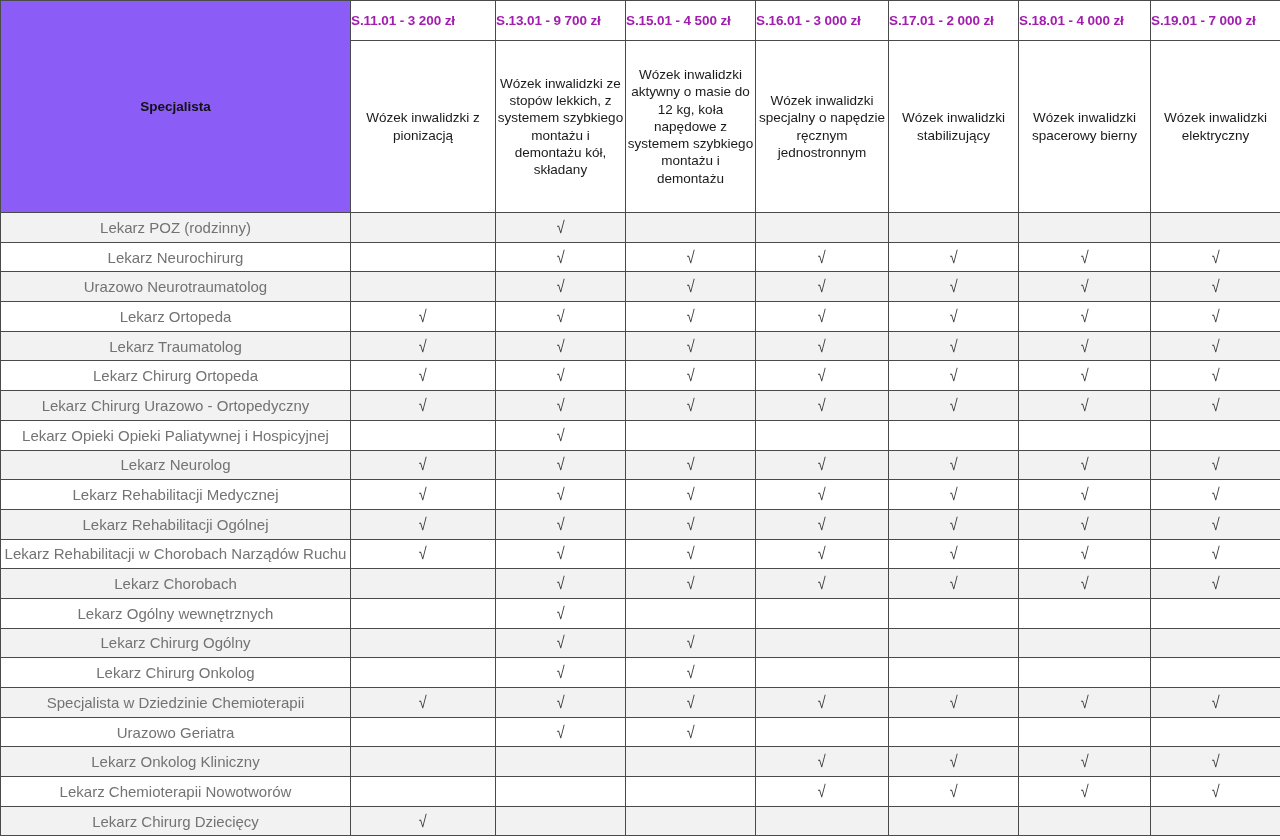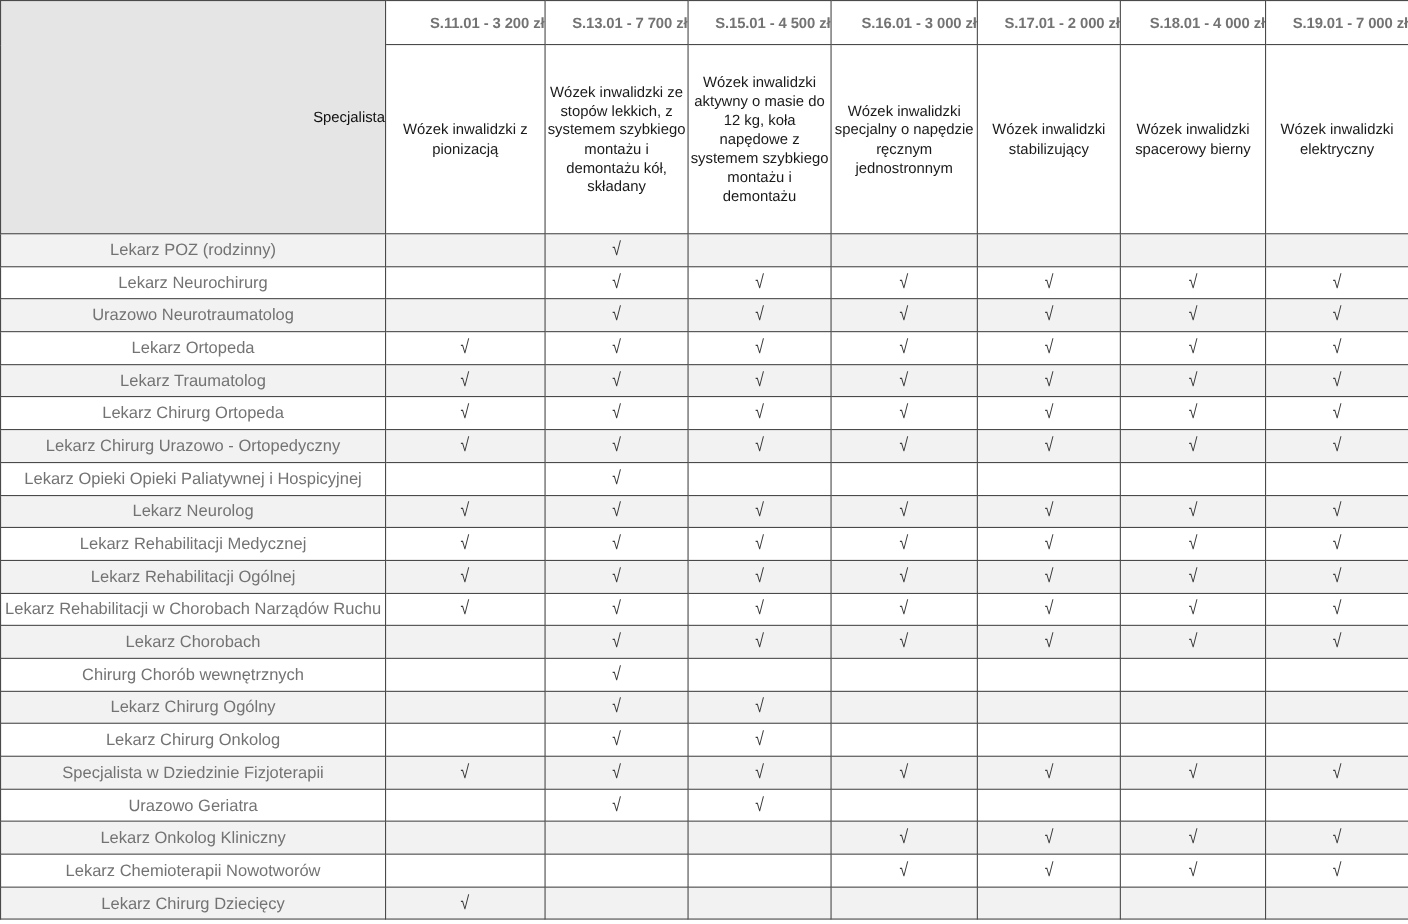--- a/index.html
+++ b/index.html
@@ -29,45 +29,45 @@
 
   #grid th, #grid td {
     border: 1px solid #4a4a4a;
     padding: 0;
     vertical-align: middle;
   }
 
   
   .hdr-code {
     height: 40px;
-    text-align: right;
+    text-align: left;
     font-size: 13.5px;
     font-weight: bold;
-    color: #737373;
+    color: #a21caf;
     letter-spacing: -0.1px;
     background: #ffffff;
     white-space: nowrap;
     padding: 0 2px;
   }
   .hdr-desc {
     height: 172px;
     text-align: center;
     font-size: 13.5px;
     font-weight: normal;
     color: #1a1a1a;
     line-height: 1.28;
     background: #ffffff;
     padding: 4px 6px;
   }
   .hdr-spec {
-    text-align: right;
+    text-align: center;
     font-size: 13.5px;
-    font-weight: normal;
+    font-weight: bold;
     color: #111;
-    background: #e5e5e5;
+    background: #8b5cf6;
     vertical-align: middle;
   }
 
   
   .row-even td { background: #f2f2f2; }
   .row-odd  td { background: #ffffff; }
 
   .spec-cell {
     height: 29.7px;
     font-size: 15px;
@@ -103,21 +103,21 @@
       <col class="c-3">
     <col class="c-4">
       <col class="c-5">
       <col class="c-6">
       <col class="c-7">
   </colgroup>
   <thead>
     <tr>
       <th class="hdr-spec" rowspan="2">Specjalista</th>
       <th class="hdr-code">S.11.01 - 3 200 zł</th>
-      <th class="hdr-code">S.13.01  - 7 700 zł</th>
+      <th class="hdr-code">S.13.01  - 9 700 zł</th>
       <th class="hdr-code">S.15.01 - 4 500 zł</th>
       <th class="hdr-code">S.16.01 - 3 000 zł</th>
       <th class="hdr-code">S.17.01 - 2 000 zł</th>
       <th class="hdr-code">S.18.01 - 4 000 zł</th>
       <th class="hdr-code">S.19.01 - 7 000 zł</th>
     </tr>
     <tr>
       <th class="hdr-desc">Wózek inwalidzki z pionizacją</th>
       <th class="hdr-desc">Wózek inwalidzki ze stopów lekkich, z systemem szybkiego montażu i demontażu kół, składany</th>
       <th class="hdr-desc">Wózek inwalidzki aktywny o masie do 12 kg, koła napędowe z systemem szybkiego montażu i demontażu</th>
@@ -252,21 +252,21 @@
         <td class="spec-cell">Lekarz Chorobach</td>
         <td class="mark-cell empty"></td>
         <td class="mark-cell"><span class="tick">√</span></td>
         <td class="mark-cell"><span class="tick">√</span></td>
         <td class="mark-cell"><span class="tick">√</span></td>
         <td class="mark-cell"><span class="tick">√</span></td>
         <td class="mark-cell"><span class="tick">√</span></td>
         <td class="mark-cell"><span class="tick">√</span></td>
       </tr>
       <tr class="row-odd">
-        <td class="spec-cell">Chirurg Chorób wewnętrznych</td>
+        <td class="spec-cell">Lekarz Ogólny wewnętrznych</td>
         <td class="mark-cell empty"></td>
         <td class="mark-cell"><span class="tick">√</span></td>
         <td class="mark-cell empty"></td>
         <td class="mark-cell empty"></td>
         <td class="mark-cell empty"></td>
         <td class="mark-cell empty"></td>
         <td class="mark-cell empty"></td>
       </tr>
       <tr class="row-even">
         <td class="spec-cell">Lekarz Chirurg Ogólny</td>
@@ -282,21 +282,21 @@
         <td class="spec-cell">Lekarz Chirurg Onkolog</td>
         <td class="mark-cell empty"></td>
         <td class="mark-cell"><span class="tick">√</span></td>
         <td class="mark-cell"><span class="tick">√</span></td>
         <td class="mark-cell empty"></td>
         <td class="mark-cell empty"></td>
         <td class="mark-cell empty"></td>
         <td class="mark-cell empty"></td>
       </tr>
       <tr class="row-even">
-        <td class="spec-cell">Specjalista w Dziedzinie Fizjoterapii</td>
+        <td class="spec-cell">Specjalista w Dziedzinie Chemioterapii</td>
         <td class="mark-cell"><span class="tick">√</span></td>
         <td class="mark-cell"><span class="tick">√</span></td>
         <td class="mark-cell"><span class="tick">√</span></td>
         <td class="mark-cell"><span class="tick">√</span></td>
         <td class="mark-cell"><span class="tick">√</span></td>
         <td class="mark-cell"><span class="tick">√</span></td>
         <td class="mark-cell"><span class="tick">√</span></td>
       </tr>
       <tr class="row-odd">
         <td class="spec-cell">Urazowo Geriatra</td>

